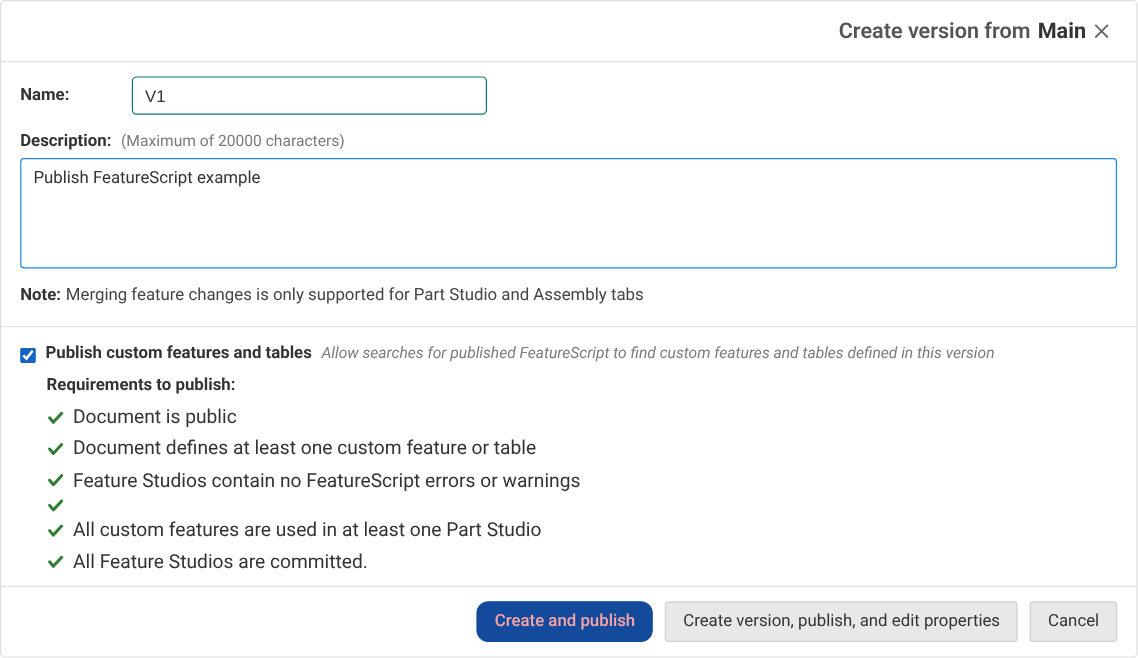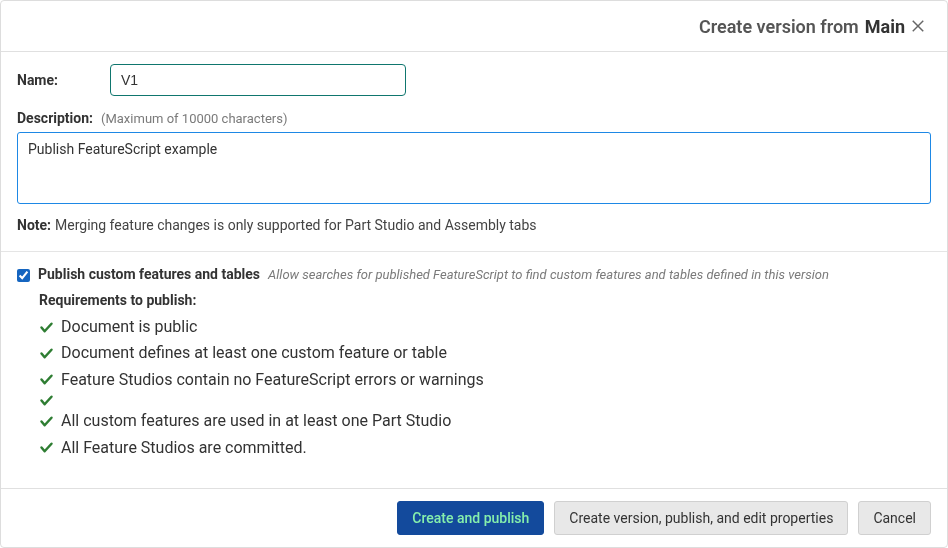--- a/index.html
+++ b/index.html
@@ -90,21 +90,21 @@
       align-items: flex-end;
       gap: 8px;
       margin-bottom: 6px;
     }
     .hint {
       color: #7a7a7a;
       font-size: 13px;
     }
     .desc-textarea {
       width: 100%;
-      height: 72px;
+      height: 92px;
       border: 1px solid #1e88e5;
       border-radius: 3px;
       padding: 8px 10px;
       font-size: 14px;
       font-family: inherit;
       resize: none;
       color: #333;
       outline: none;
     }
     .note-row {
@@ -180,23 +180,24 @@
     .btn {
       border-radius: 3px;
       font-size: 14px;
       padding: 8px 14px;
       border: 1px solid transparent;
       cursor: pointer;
       font-family: inherit;
     }
     .btn-primary {
       background: #134a9c;
-      color: #86efac;
+      color: #fca5a5;
       border-color: #134a9c;
       font-weight: 500;
+      border-radius: 10px;
     }
     .btn-secondary {
       background: #e8e8e8;
       color: #333;
       border-color: #d0d0d0;
     }
   </style>
 </head>
 <body>
 
@@ -217,21 +218,21 @@
 
   <div class="body">
 
     <div class="row-name">
       <span class="lbl">Name:</span>
       <input type="text" class="name-input" value="V1" style="">
     </div>
 
     <div class="row-desc-label">
       <span class="lbl">Description:</span>
-      <span class="hint">(Maximum of 10000 characters)</span>
+      <span class="hint">(Maximum of 20000 characters)</span>
     </div>
     <textarea class="desc-textarea" style="">Publish FeatureScript example</textarea>
 
     <div class="note-row">
       <span class="lbl">Note:</span>
       <span class="note-text">Merging feature changes is only supported for Part Studio and Assembly tabs</span>
     </div>
 
     <hr class="sep">
 

